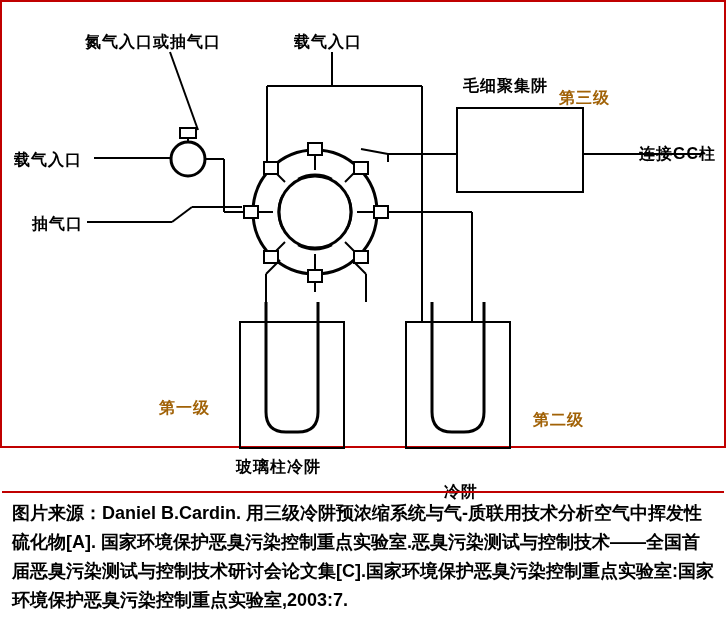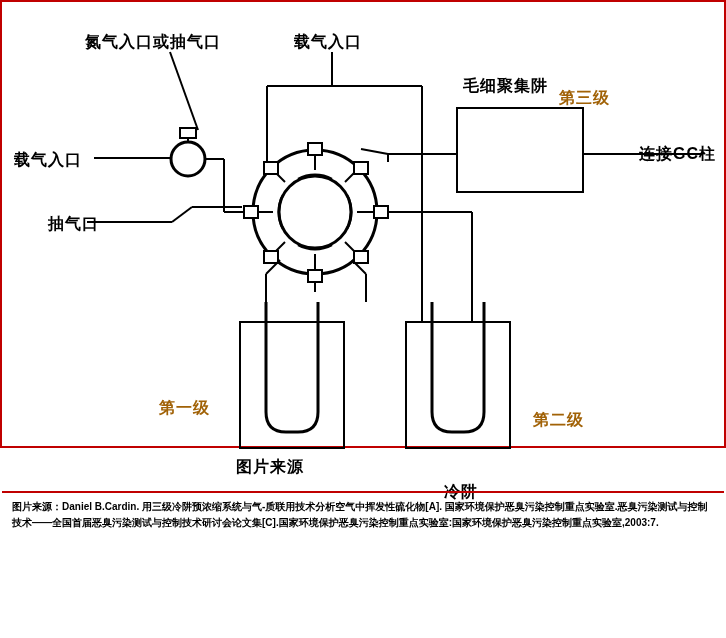--- a/index.html
+++ b/index.html
@@ -47,21 +47,21 @@
     top: 489px;
     width: 722px;
     height: 0;
     border-top: 2px solid #c00000;
   }
   #caption {
     position: absolute;
     left: 10px;
     top: 497px;
     width: 702px;
-    font-size: 10px;
+    font-size: 18px;
     line-height: 1.62;
     font-weight: bold;
     color: #000000;
     text-align: left;
   }
 </style>
 </head>
 <body>
 
 <div id="page">
@@ -150,23 +150,23 @@
       <path d="M 264 300 L 264 410 Q 264 430 284 430 L 296 430 Q 316 430 316 410 L 316 300" stroke-width="3"></path>
     </g>
   </svg>
 
   <div class="lbl" style="left:83px; top:30px;">氮气入口或抽气口</div>
   <div class="lbl" style="left:292px; top:30px;">载气入口</div>
   <div class="lbl" style="left:461px; top:74px;">毛细聚集阱</div>
   <div class="lbl red" style="left:557px; top:74px;">第三级</div>
   <div class="lbl" style="left:609px; top:142px;margin-left:28px;">连接GC柱</div>
   <div class="lbl" style="left:12px; top:148px;">载气入口</div>
-  <div class="lbl" style="left:30px; top:212px;margin-left:16px;">抽气口</div>
+  <div class="lbl" style="left:30px; top:212px;">抽气口</div>
   <div class="lbl red" style="left:157px; top:384px;">第一级</div>
   <div class="lbl red" style="left:531px; top:396px;text-align:right;">第二级</div>
-  <div class="lbl" style="left:234px; top:455px;">图片来源</div>
+  <div class="lbl" style="left:234px; top:455px;">玻璃柱冷阱</div>
   <div class="lbl" style="left:442px; top:455px;margin-top:25px;">冷阱</div>
 
   <div class="divider"></div>
 
   <div id="caption">图片来源：Daniel B.Cardin. 用三级冷阱预浓缩系统与气-质联用技术分析空气中挥发性硫化物[A]. 国家环境保护恶臭污染控制重点实验室.恶臭污染测试与控制技术——全国首届恶臭污染测试与控制技术研讨会论文集[C].国家环境保护恶臭污染控制重点实验室:国家环境保护恶臭污染控制重点实验室,2003:7.</div>
 
 </div>
 
 </body></html>

